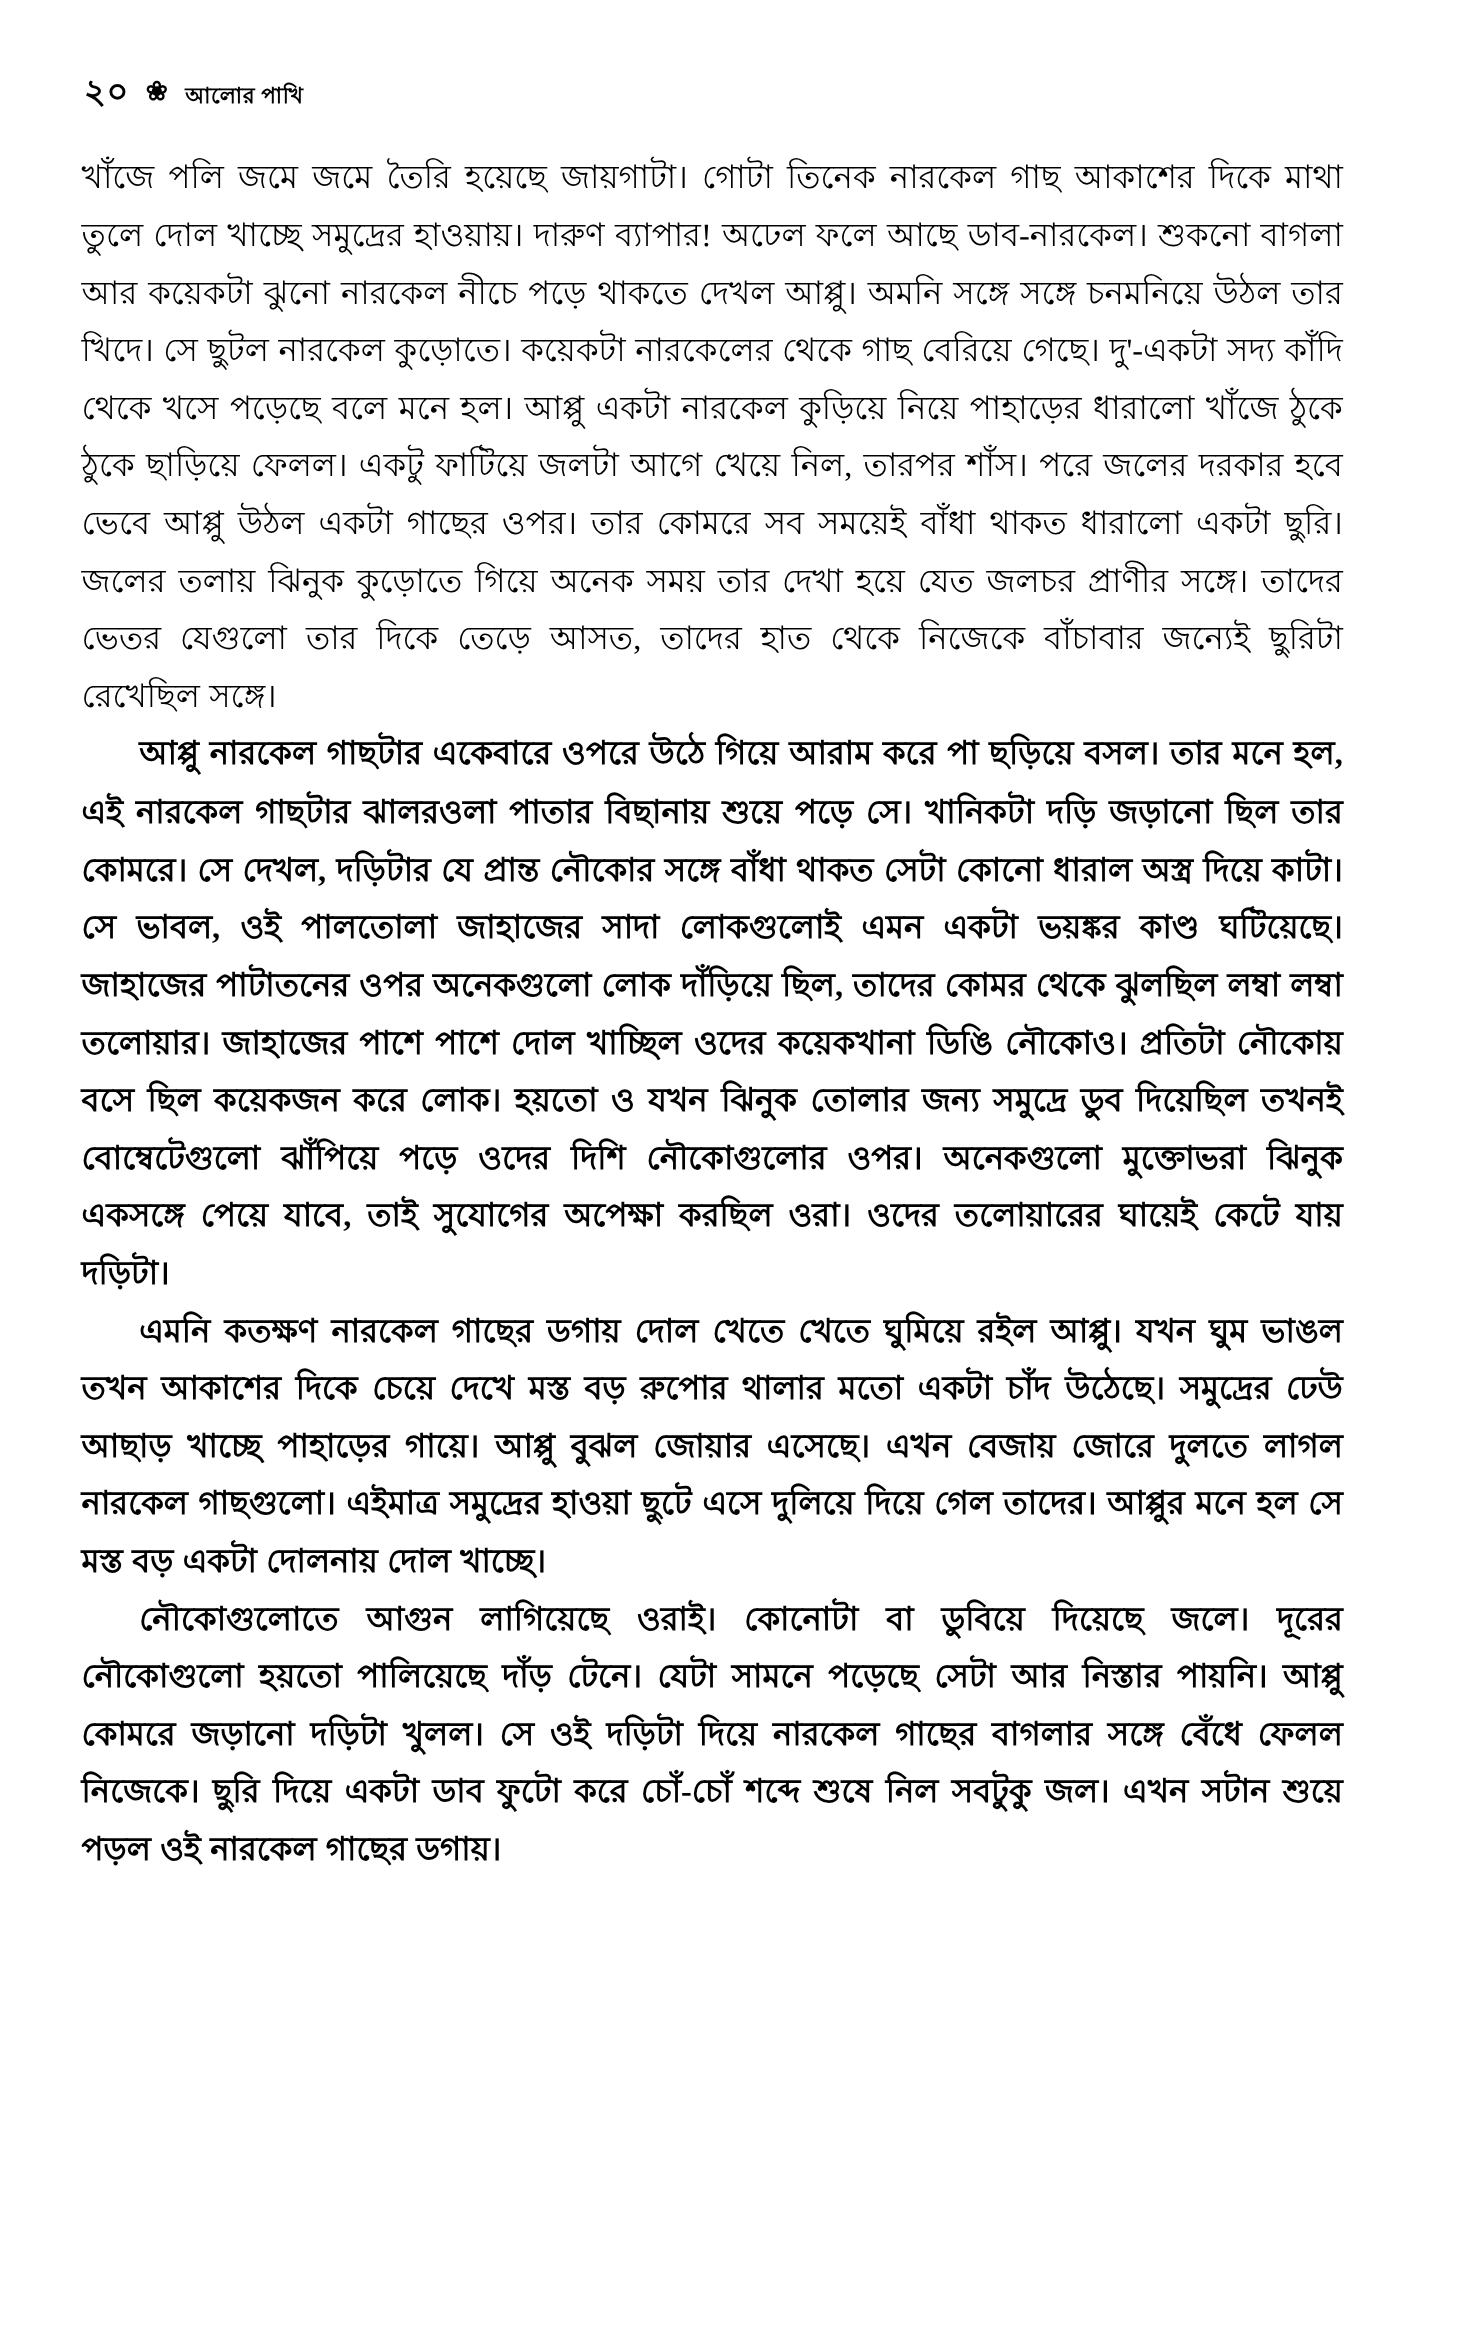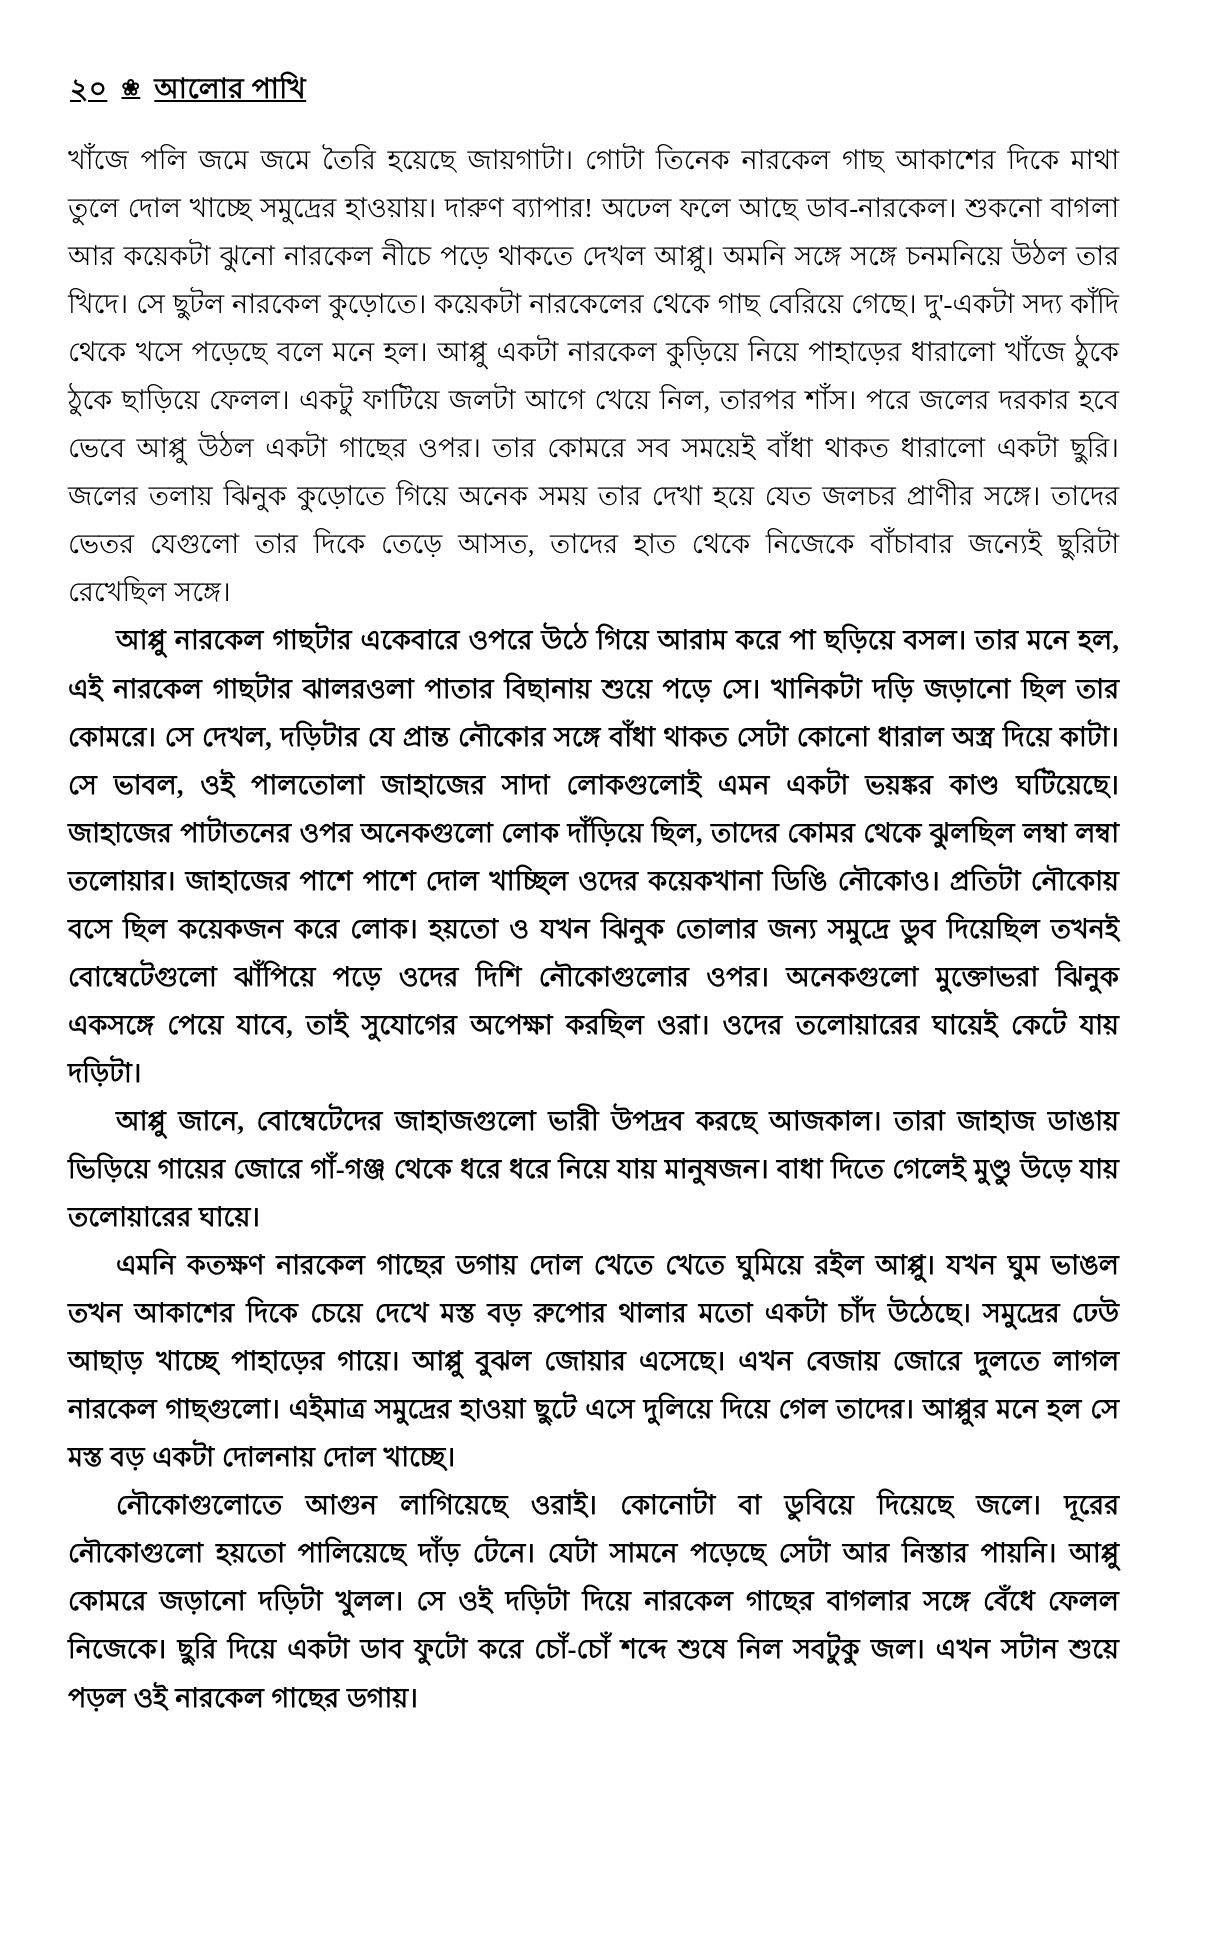--- a/index.html
+++ b/index.html
@@ -24,35 +24,34 @@
     box-sizing: border-box;
     padding: 55px 95px 40px 68px;
   }
   .header {
     display: flex;
     align-items: baseline;
     gap: 14px;
     font-size: 27px;
     font-weight: 600;
     letter-spacing: 0.5px;
-    margin: 12px 0 22px 0;
+    margin: 0 0 22px 0;
     padding-left: 2px;
-    text-decoration: underline;
   }
   .header .page-number {
     font-size: 28px;
     font-weight: 600;
   }
   .header .ornament {
     font-size: 22px;
     transform: translateY(-3px);
     display: inline-block;
   }
   .header .book-title {
-    font-size: 28px;
+    font-size: 18px;
     font-weight: 600;
   }
   .body-text {
     font-size: 27px;
     line-height: 1.78;
     text-align: justify;
     text-justify: inter-word;
     word-spacing: 1px;
   }
   .body-text p {
@@ -74,18 +73,17 @@
 
   <div class="header">
     <span class="page-number">২০</span>
     <span class="ornament">❀</span>
     <span class="book-title">আলোর পাখি</span>
   </div>
 
   <div class="body-text">
     <p>খাঁজে পলি জমে জমে তৈরি হয়েছে জায়গাটা। গোটা তিনেক নারকেল গাছ আকাশের দিকে মাথা তুলে দোল খাচ্ছে সমুদ্রের হাওয়ায়। দারুণ ব্যাপার! অঢেল ফলে আছে ডাব-নারকেল। শুকনো বাগলা আর কয়েকটা ঝুনো নারকেল নীচে পড়ে থাকতে দেখল আপ্পু। অমনি সঙ্গে সঙ্গে চনমনিয়ে উঠল তার খিদে। সে ছুটল নারকেল কুড়োতে। কয়েকটা নারকেলের থেকে গাছ বেরিয়ে গেছে। দু'-একটা সদ্য কাঁদি থেকে খসে পড়েছে বলে মনে হল। আপ্পু একটা নারকেল কুড়িয়ে নিয়ে পাহাড়ের ধারালো খাঁজে ঠুকে ঠুকে ছাড়িয়ে ফেলল। একটু ফাটিয়ে জলটা আগে খেয়ে নিল, তারপর শাঁস। পরে জলের দরকার হবে ভেবে আপ্পু উঠল একটা গাছের ওপর। তার কোমরে সব সময়েই বাঁধা থাকত ধারালো একটা ছুরি। জলের তলায় ঝিনুক কুড়োতে গিয়ে অনেক সময় তার দেখা হয়ে যেত জলচর প্রাণীর সঙ্গে। তাদের ভেতর যেগুলো তার দিকে তেড়ে আসত, তাদের হাত থেকে নিজেকে বাঁচাবার জন্যেই ছুরিটা রেখেছিল সঙ্গে।</p>
     <p class="indent">আপ্পু নারকেল গাছটার একেবারে ওপরে উঠে গিয়ে আরাম করে পা ছড়িয়ে বসল। তার মনে হল, এই নারকেল গাছটার ঝালরওলা পাতার বিছানায় শুয়ে পড়ে সে। খানিকটা দড়ি জড়ানো ছিল তার কোমরে। সে দেখল, দড়িটার যে প্রান্ত নৌকোর সঙ্গে বাঁধা থাকত সেটা কোনো ধারাল অস্ত্র দিয়ে কাটা। সে ভাবল, ওই পালতোলা জাহাজের সাদা লোকগুলোই এমন একটা ভয়ঙ্কর কাণ্ড ঘটিয়েছে। জাহাজের পাটাতনের ওপর অনেকগুলো লোক দাঁড়িয়ে ছিল, তাদের কোমর থেকে ঝুলছিল লম্বা লম্বা তলোয়ার। জাহাজের পাশে পাশে দোল খাচ্ছিল ওদের কয়েকখানা ডিঙি নৌকোও। প্রতিটা নৌকোয় বসে ছিল কয়েকজন করে লোক। হয়তো ও যখন ঝিনুক তোলার জন্য সমুদ্রে ডুব দিয়েছিল তখনই বোম্বেটেগুলো ঝাঁপিয়ে পড়ে ওদের দিশি নৌকোগুলোর ওপর। অনেকগুলো মুক্তোভরা ঝিনুক একসঙ্গে পেয়ে যাবে, তাই সুযোগের অপেক্ষা করছিল ওরা। ওদের তলোয়ারের ঘায়েই কেটে যায় দড়িটা।</p>
-    <p class="indent">আপ্পু জানে, বোম্বেটেদের জাহাজগুলো ভারী উপদ্রব করছে আজকাল। তারা জাহাজ ডাঙায় ভিড়িয়ে গায়ের জোরে গাঁ-গঞ্জ থেকে ধরে ধরে নিয়ে যায় মানুষজন। বাধা দিতে গেলেই মুণ্ডু উড়ে যায় তলোয়ারের ঘায়ে।</p>
     <p class="indent">এমনি কতক্ষণ নারকেল গাছের ডগায় দোল খেতে খেতে ঘুমিয়ে রইল আপ্পু। যখন ঘুম ভাঙল তখন আকাশের দিকে চেয়ে দেখে মস্ত বড় রুপোর থালার মতো একটা চাঁদ উঠেছে। সমুদ্রের ঢেউ আছাড় খাচ্ছে পাহাড়ের গায়ে। আপ্পু বুঝল জোয়ার এসেছে। এখন বেজায় জোরে দুলতে লাগল নারকেল গাছগুলো। এইমাত্র সমুদ্রের হাওয়া ছুটে এসে দুলিয়ে দিয়ে গেল তাদের। আপ্পুর মনে হল সে মস্ত বড় একটা দোলনায় দোল খাচ্ছে।</p>
     <p class="indent">নৌকোগুলোতে আগুন লাগিয়েছে ওরাই। কোনোটা বা ডুবিয়ে দিয়েছে জলে। দূরের নৌকোগুলো হয়তো পালিয়েছে দাঁড় টেনে। যেটা সামনে পড়েছে সেটা আর নিস্তার পায়নি। আপ্পু কোমরে জড়ানো দড়িটা খুলল। সে ওই দড়িটা দিয়ে নারকেল গাছের বাগলার সঙ্গে বেঁধে ফেলল নিজেকে। ছুরি দিয়ে একটা ডাব ফুটো করে চোঁ-চোঁ শব্দে শুষে নিল সবটুকু জল। এখন সটান শুয়ে পড়ল ওই নারকেল গাছের ডগায়।</p>
   </div>
 
 </div>
 
 </body></html>

